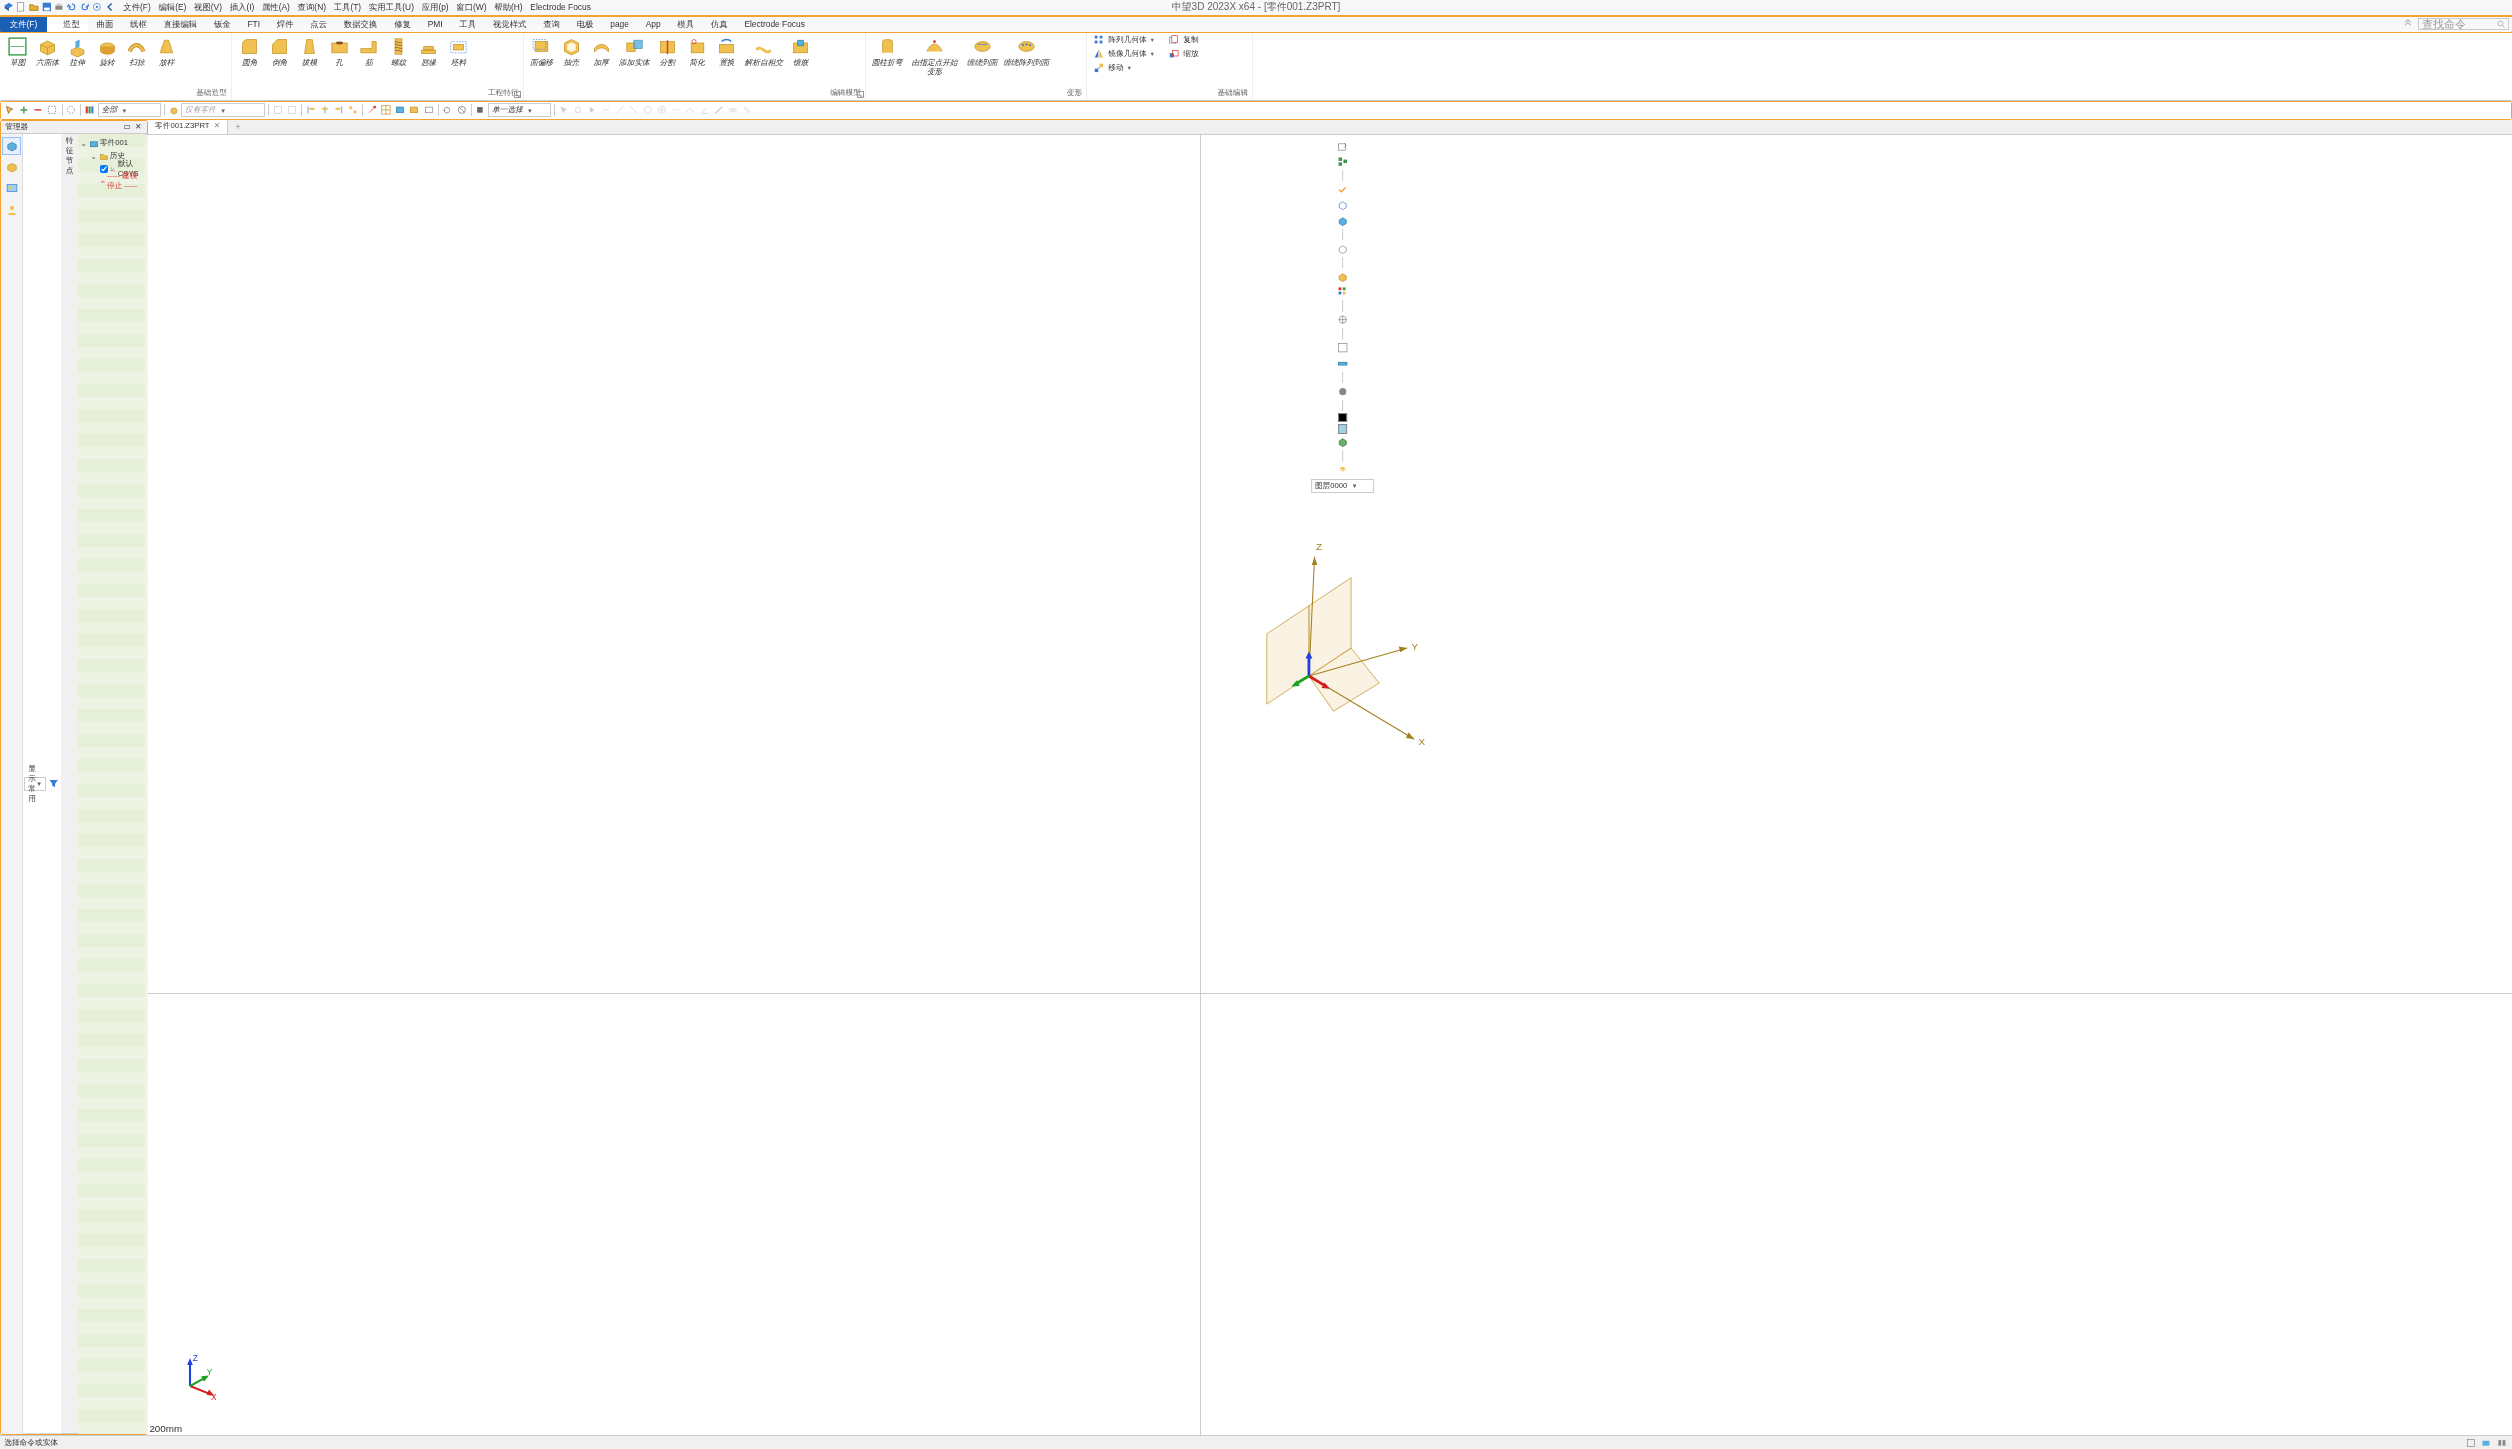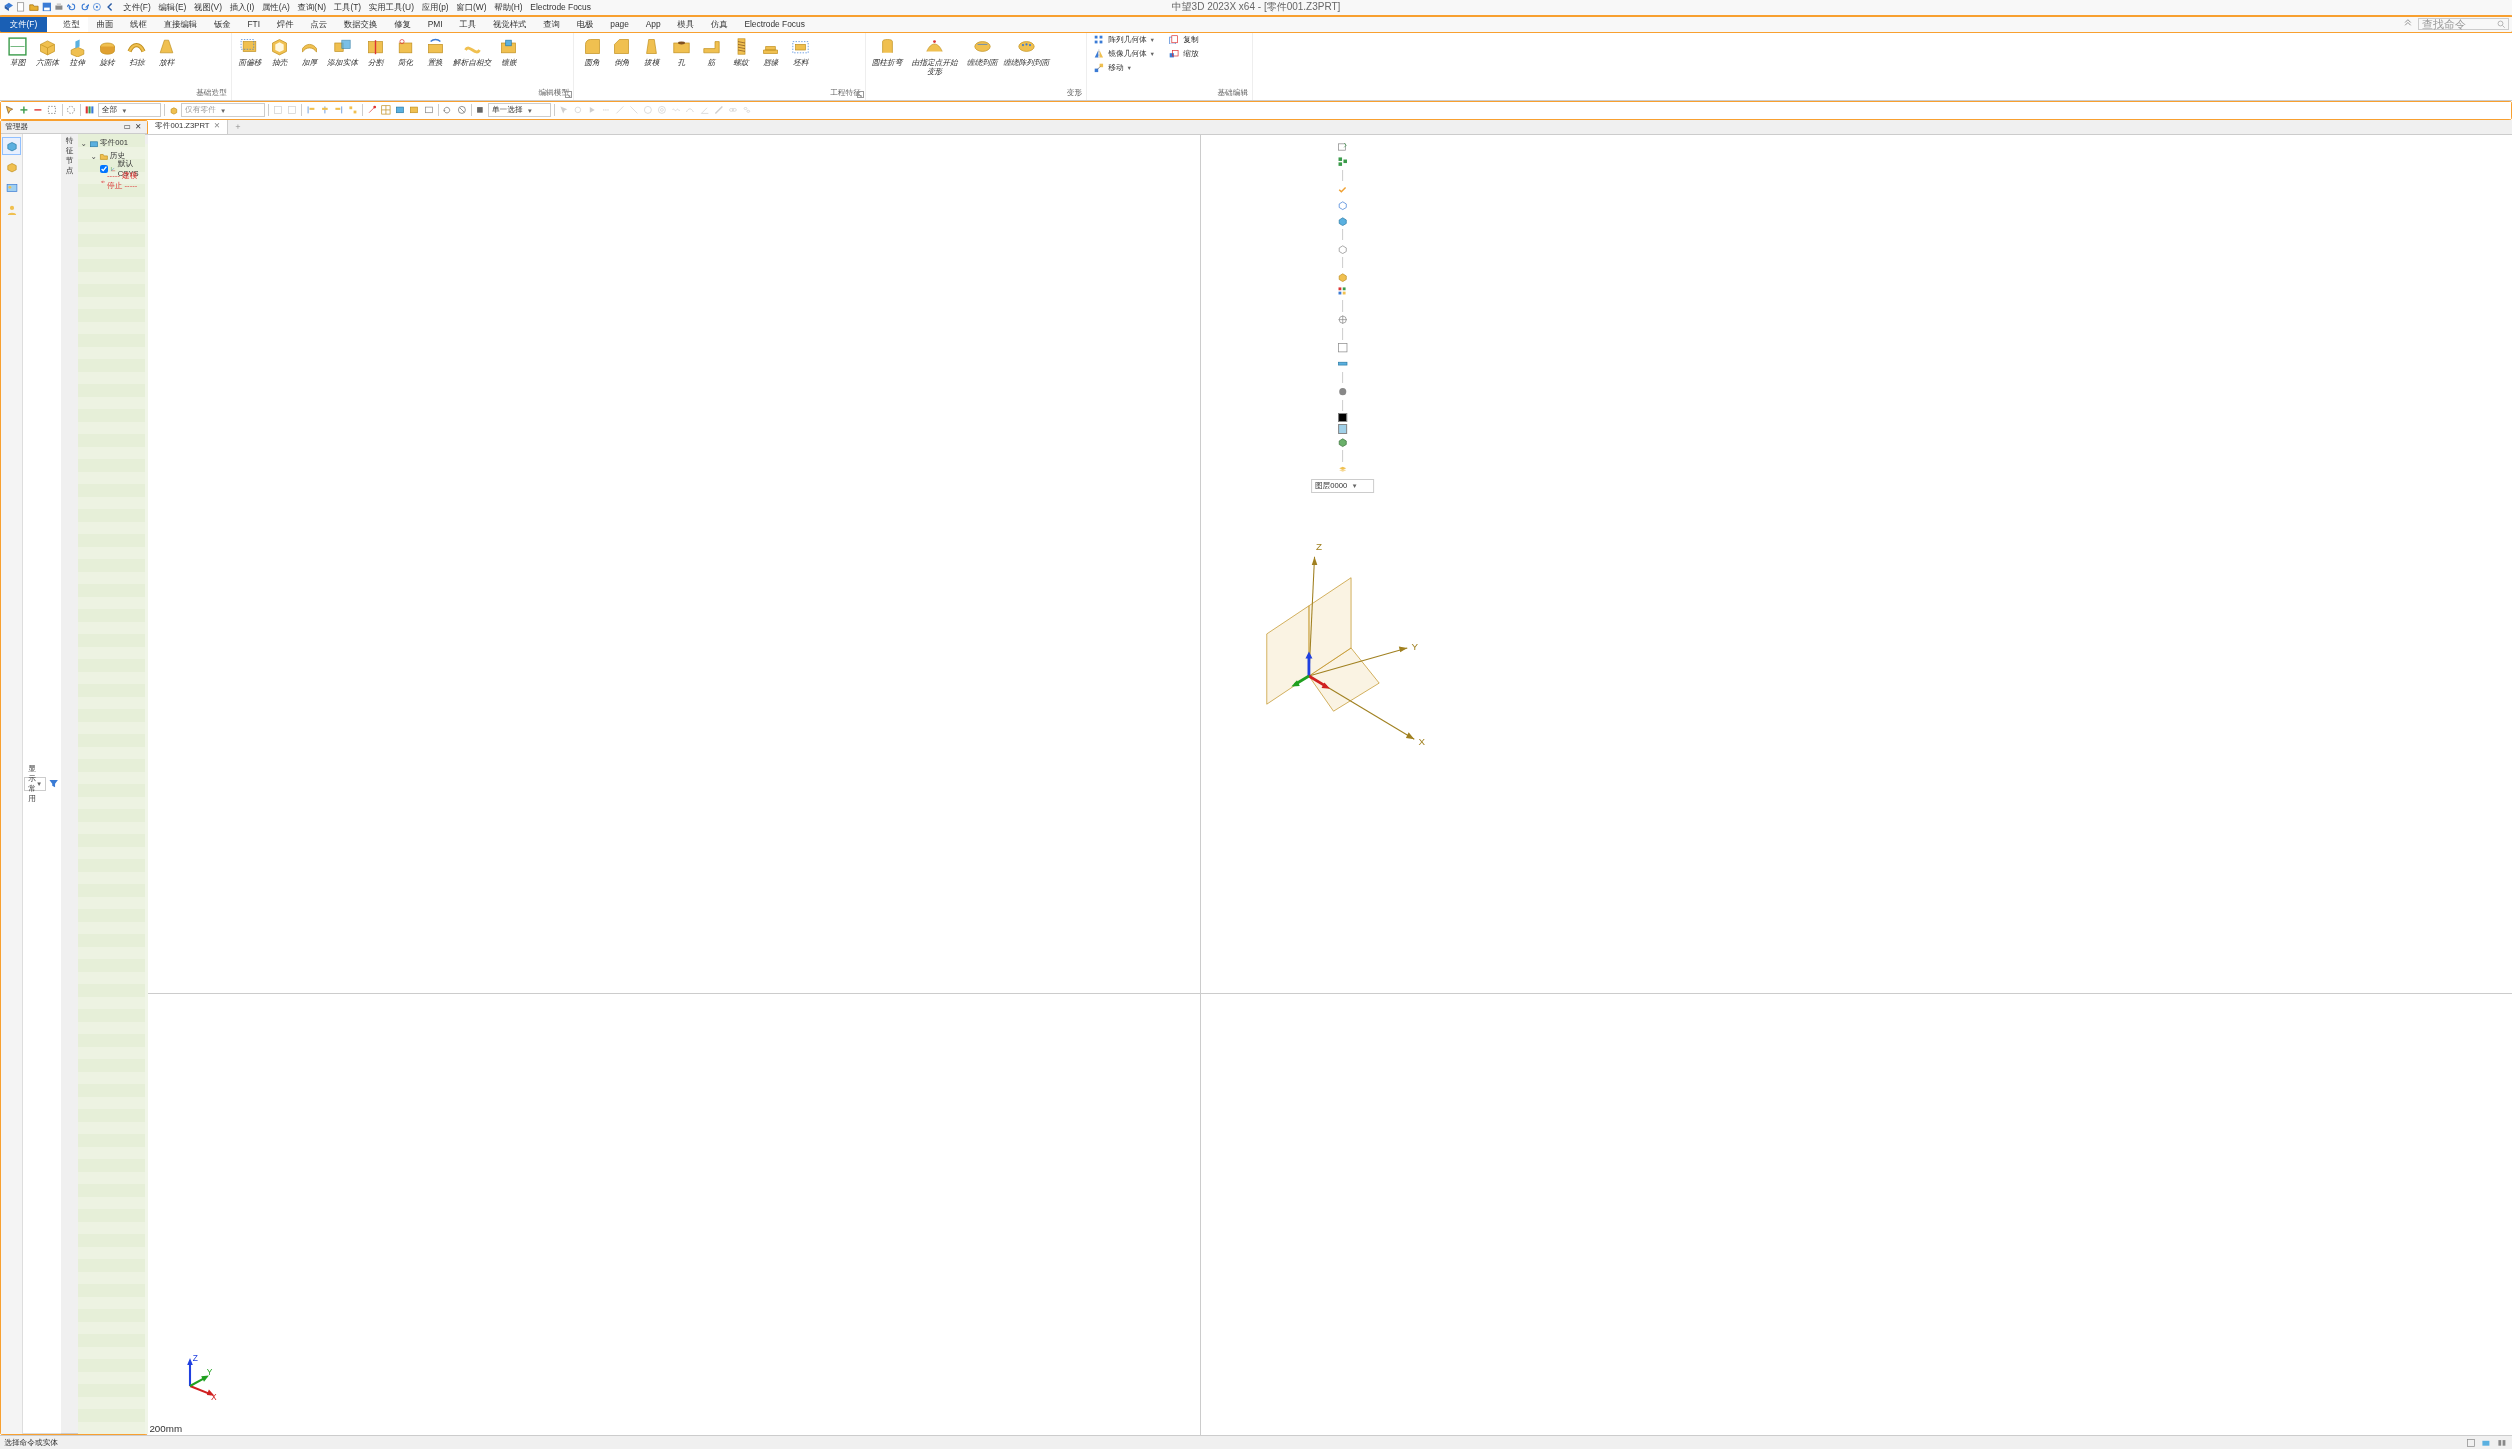--- a/index.html
+++ b/index.html
@@ -32,21 +32,21 @@
 .big-button { display: flex; flex-direction: column; align-items: center; width: 27px; cursor: pointer; padding: 1.4px; font-style: italic; }
 .big-button .icon-box { width: 22.5px; height: 22.5px; display: flex; align-items: center; justify-content: center; }
 .big-button .label { font-size: 7.7px; text-align: center; margin-top: 1.4px; line-height: 1.1; white-space: normal; width: 100%; }
 .big-button.wide { width: auto; min-width: 31px; }
 .small-button-col { display: flex; flex-direction: column; gap: 1.4px; }
 .small-button { display: flex; align-items: center; gap: 2.8px; padding: 0.7px 2.8px; cursor: pointer; font-size: 7.7px; color: #333; }
 .small-icon { width: 11.3px; height: 11.3px; display: inline-block; }
 
 
 .toolbar2-wrap { border: 1.4px solid #f8a030; border-radius: 2.1px; margin: 0; }
-.toolbar2 { display: flex; align-items: center; height: 17px; background: #fff; gap: 1.4px; padding: 0 2.8px; overflow: hidden; white-space: nowrap; }
+.toolbar2 { display: flex; align-items: center; height: 17px; background: #fff; gap: 1.4px; padding: 0 2.8px; overflow: hidden; white-space: nowrap; font-style: italic; }
 .tb-icon { width: 12.7px; height: 12.7px; display: inline-flex; align-items: center; justify-content: center; cursor: pointer; }
 .tb-sep { width: 0.7px; height: 12.7px; background: #ccc; margin: 0 1.4px; }
 .tb-combo { border: 0.7px solid #ccc; height: 14px; display: flex; align-items: center; padding: 0 2.8px; font-size: 7.7px; cursor: pointer; }
 .tb-combo .arrow { margin-left: 4.2px; color: #666; font-size: 6.3px; }
 
 
 .main-wrapper { display: flex; flex: 1; overflow: hidden; }
 
 
 .left-panel-wrap { width: 148px; border: 1.4px solid #f8a030; border-radius: 2.1px; display: flex; flex-direction: column; background: #fff; }
@@ -259,20 +259,94 @@
         </div>
     </div>
     <div class="ribbon-group-label">基础造型</div>
   </div>
 
   <div class="ribbon-group">
     <div class="ribbon-buttons">
       <div class="big-button">
           <span class="icon-box">
             <svg width="21" height="21" viewBox="0 0 30 30">
+              <path d="M5 25V12a7 7 0 0 1 7-7h13v20z" fill="#f0c050" stroke="#c09020"></path>
+            </svg>
+          </span>
+          <span class="label">圆角</span>
+        </div>
+      <div class="big-button">
+          <span class="icon-box">
+            <svg width="21" height="21" viewBox="0 0 30 30">
+              <path d="M5 25V12l7-7h13v20z" fill="#f0c050" stroke="#c09020"></path>
+            </svg>
+          </span>
+          <span class="label">倒角</span>
+        </div>
+      <div class="big-button">
+          <span class="icon-box">
+            <svg width="21" height="21" viewBox="0 0 30 30">
+              <path d="M8 25h14l-3-20H11z" fill="#f0c050" stroke="#c09020"></path>
+            </svg>
+          </span>
+          <span class="label">拔模</span>
+        </div>
+      <div class="big-button">
+          <span class="icon-box">
+            <svg width="21" height="21" viewBox="0 0 30 30">
+              <rect x="4" y="10" width="22" height="14" fill="#f0c050" stroke="#c09020"></rect>
+              <ellipse cx="15" cy="10" rx="5" ry="2" fill="#805020"></ellipse>
+            </svg>
+          </span>
+          <span class="label">孔</span>
+        </div>
+      <div class="big-button">
+          <span class="icon-box">
+            <svg width="21" height="21" viewBox="0 0 30 30">
+              <path d="M4 24h22V8h-6v10H4z" fill="#f0c050" stroke="#c09020"></path>
+            </svg>
+          </span>
+          <span class="label">筋</span>
+        </div>
+      <div class="big-button">
+          <span class="icon-box">
+            <svg width="21" height="21" viewBox="0 0 30 30">
+              <rect x="10" y="4" width="10" height="22" fill="#f0c050" stroke="#c09020"></rect>
+              <path d="M10 8l10 2M10 12l10 2M10 16l10 2M10 20l10 2" stroke="#805020"></path>
+            </svg>
+          </span>
+          <span class="label">螺纹</span>
+        </div>
+      <div class="big-button">
+          <span class="icon-box">
+            <svg width="21" height="21" viewBox="0 0 30 30">
+              <path d="M5 20h20v5H5zM8 15h14v5H8z" fill="#f0c050" stroke="#c09020"></path>
+            </svg>
+          </span>
+          <span class="label">唇缘</span>
+        </div>
+      <div class="big-button">
+          <span class="icon-box">
+            <svg width="21" height="21" viewBox="0 0 30 30">
+              <rect x="4" y="8" width="22" height="16" fill="none" stroke="#3a7bd5" stroke-dasharray="2"></rect>
+              <rect x="8" y="12" width="14" height="8" fill="#f0c050" stroke="#c09020"></rect>
+            </svg>
+          </span>
+          <span class="label">坯料</span>
+        </div>
+    </div>
+    <div class="ribbon-group-label">工程特征</div>
+    <span class="dialog-launcher">↘</span>
+  </div>
+
+  <div class="ribbon-group">
+    <div class="ribbon-buttons">
+      <div class="big-button">
+          <span class="icon-box">
+            <svg width="21" height="21" viewBox="0 0 30 30">
               <rect x="6" y="8" width="18" height="14" fill="#f0c050" stroke="#c09020"></rect>
               <rect x="3" y="5" width="18" height="14" fill="none" stroke="#3a7bd5" stroke-dasharray="2"></rect>
             </svg>
           </span>
           <span class="label">面偏移</span>
         </div>
       <div class="big-button">
           <span class="icon-box">
             <svg width="21" height="21" viewBox="0 0 30 30">
               <path d="M5 10l10-5 10 5v12l-10 5-10-5z" fill="#f0c050" stroke="#c09020"></path>
@@ -337,94 +411,20 @@
           <span class="icon-box">
             <svg width="21" height="21" viewBox="0 0 30 30">
               <rect x="5" y="10" width="20" height="14" fill="#f0c050" stroke="#c09020"></rect>
               <rect x="11" y="6" width="8" height="8" fill="#5ab0e0" stroke="#2a7ba5"></rect>
             </svg>
           </span>
           <span class="label">镶嵌</span>
         </div>
     </div>
     <div class="ribbon-group-label">编辑模型</div>
-    <span class="dialog-launcher">↘</span>
-  </div>
-
-  <div class="ribbon-group">
-    <div class="ribbon-buttons">
-      <div class="big-button">
-          <span class="icon-box">
-            <svg width="21" height="21" viewBox="0 0 30 30">
-              <path d="M5 25V12a7 7 0 0 1 7-7h13v20z" fill="#f0c050" stroke="#c09020"></path>
-            </svg>
-          </span>
-          <span class="label">圆角</span>
-        </div>
-      <div class="big-button">
-          <span class="icon-box">
-            <svg width="21" height="21" viewBox="0 0 30 30">
-              <path d="M5 25V12l7-7h13v20z" fill="#f0c050" stroke="#c09020"></path>
-            </svg>
-          </span>
-          <span class="label">倒角</span>
-        </div>
-      <div class="big-button">
-          <span class="icon-box">
-            <svg width="21" height="21" viewBox="0 0 30 30">
-              <path d="M8 25h14l-3-20H11z" fill="#f0c050" stroke="#c09020"></path>
-            </svg>
-          </span>
-          <span class="label">拔模</span>
-        </div>
-      <div class="big-button">
-          <span class="icon-box">
-            <svg width="21" height="21" viewBox="0 0 30 30">
-              <rect x="4" y="10" width="22" height="14" fill="#f0c050" stroke="#c09020"></rect>
-              <ellipse cx="15" cy="10" rx="5" ry="2" fill="#805020"></ellipse>
-            </svg>
-          </span>
-          <span class="label">孔</span>
-        </div>
-      <div class="big-button">
-          <span class="icon-box">
-            <svg width="21" height="21" viewBox="0 0 30 30">
-              <path d="M4 24h22V8h-6v10H4z" fill="#f0c050" stroke="#c09020"></path>
-            </svg>
-          </span>
-          <span class="label">筋</span>
-        </div>
-      <div class="big-button">
-          <span class="icon-box">
-            <svg width="21" height="21" viewBox="0 0 30 30">
-              <rect x="10" y="4" width="10" height="22" fill="#f0c050" stroke="#c09020"></rect>
-              <path d="M10 8l10 2M10 12l10 2M10 16l10 2M10 20l10 2" stroke="#805020"></path>
-            </svg>
-          </span>
-          <span class="label">螺纹</span>
-        </div>
-      <div class="big-button">
-          <span class="icon-box">
-            <svg width="21" height="21" viewBox="0 0 30 30">
-              <path d="M5 20h20v5H5zM8 15h14v5H8z" fill="#f0c050" stroke="#c09020"></path>
-            </svg>
-          </span>
-          <span class="label">唇缘</span>
-        </div>
-      <div class="big-button">
-          <span class="icon-box">
-            <svg width="21" height="21" viewBox="0 0 30 30">
-              <rect x="4" y="8" width="22" height="16" fill="none" stroke="#3a7bd5" stroke-dasharray="2"></rect>
-              <rect x="8" y="12" width="14" height="8" fill="#f0c050" stroke="#c09020"></rect>
-            </svg>
-          </span>
-          <span class="label">坯料</span>
-        </div>
-    </div>
-    <div class="ribbon-group-label">工程特征</div>
     <span class="dialog-launcher">↘</span>
   </div>
 
   <div class="ribbon-group">
     <div class="ribbon-buttons">
       <div class="big-button wide">
           <span class="icon-box">
             <svg width="21" height="21" viewBox="0 0 30 30">
               <path d="M8 24V8a7 3 0 0 1 14 0v16" fill="#f0c050" stroke="#c09020"></path>
             </svg>

